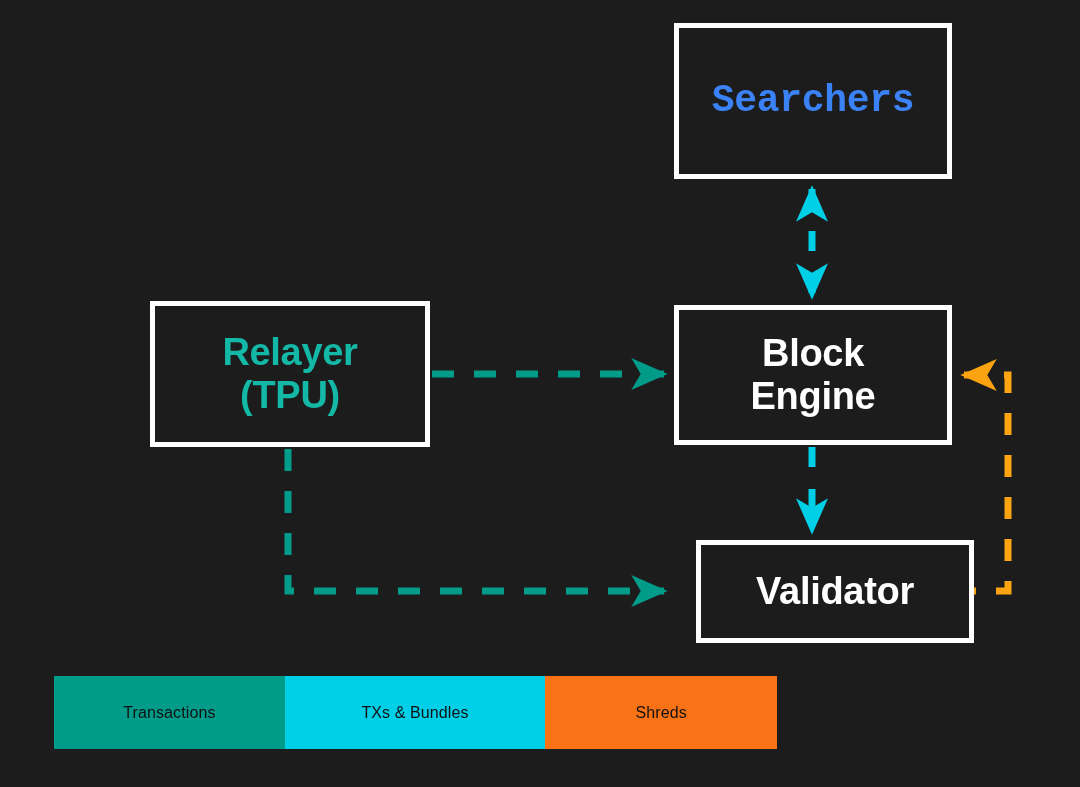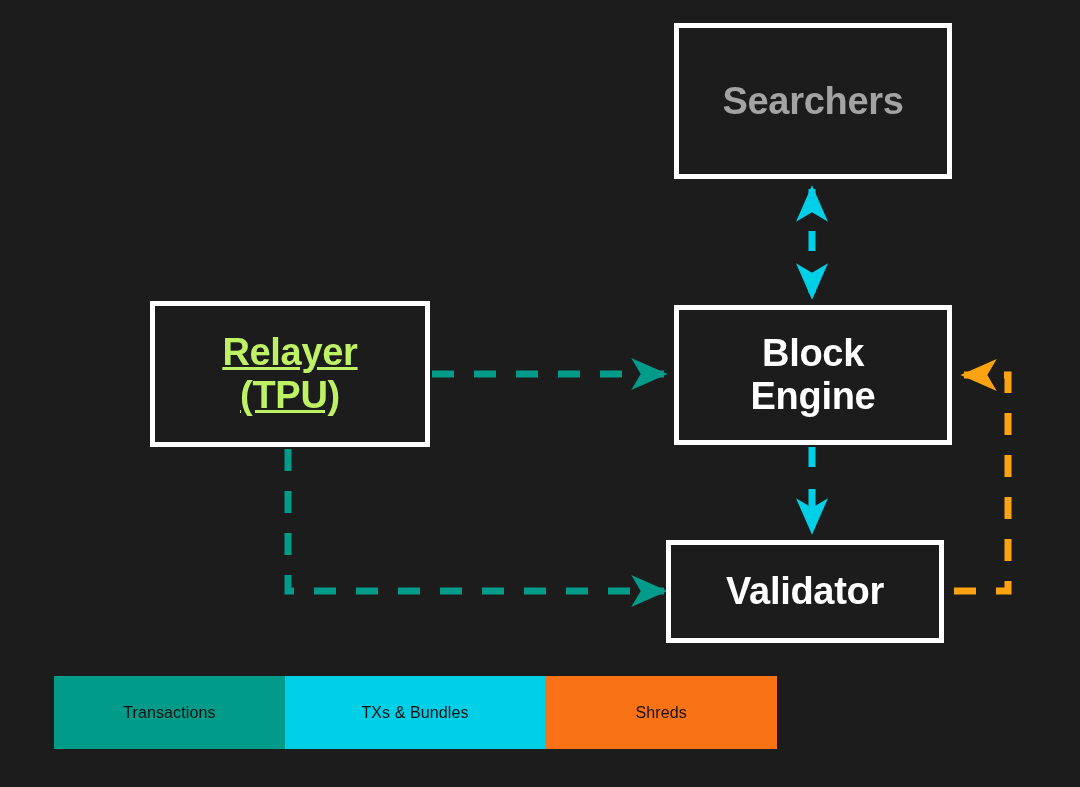--- a/index.html
+++ b/index.html
@@ -38,21 +38,21 @@
     color: #ffffff;
     font-weight: bold;
     font-size: 38px;
     line-height: 1.12;
     letter-spacing: -0.3px;
     white-space: pre-line;
   }
   #node-searchers { left: 674px; top: 23px; width: 278px; height: 156px; }
   #node-relayer   { left: 150px; top: 301px; width: 280px; height: 146px; }
   #node-block     { left: 674px; top: 305px; width: 278px; height: 140px; }
-  #node-validator { left: 666px; top: 540px; width: 278px; height: 103px; }
+  #node-validator { left: 696px; top: 540px; width: 278px; height: 103px; }
 
   #legend {
     position: absolute;
     left: 54px;
     top: 676px;
     width: 723px;
     height: 73px;
     display: flex;
     z-index: 2;
   }
@@ -91,25 +91,25 @@
     <path d="M 288 449 L 288 591 L 664 591" stroke="#009b89" stroke-width="7" fill="none" stroke-dasharray="22 20" marker-end="url(#arrow-teal)"></path>
 
     <path d="M 812 189 L 812 296" stroke="#00cfe8" stroke-width="7" fill="none" stroke-dasharray="20 22" marker-start="url(#arrow-cyan)" marker-end="url(#arrow-cyan)"></path>
 
     <path d="M 812 447 L 812 531" stroke="#00cfe8" stroke-width="7" fill="none" stroke-dasharray="20 22" marker-end="url(#arrow-cyan)"></path>
 
     <path d="M 954 591 L 1008 591 L 1008 375 L 964 375" stroke="#fca311" stroke-width="7" fill="none" stroke-dasharray="22 20" marker-end="url(#arrow-orange)"></path>
   </svg>
 
   <div class="node" id="node-searchers" style="border-color: rgb(255, 255, 255);">
-    <span class="node-label" style="color: #a3a3a3;">Searchers</span>
+    <span class="node-label" style="color: #3b82f6; font-family: Liberation Mono, monospace;">Searchers</span>
   </div>
 
   <div class="node" id="node-relayer" style="border-color: rgb(255, 255, 255);">
-    <span class="node-label" style="color: #bef264; text-decoration: underline;">Relayer
+    <span class="node-label" style="color: #14b8a6;">Relayer
 (TPU)</span>
   </div>
 
   <div class="node" id="node-block" style="border-color: rgb(255, 255, 255);">
     <span class="node-label" style="color: rgb(255, 255, 255);">Block
 Engine</span>
   </div>
 
   <div class="node" id="node-validator" style="border-color: rgb(255, 255, 255);">
     <span class="node-label" style="color: rgb(255, 255, 255);">Validator</span>

